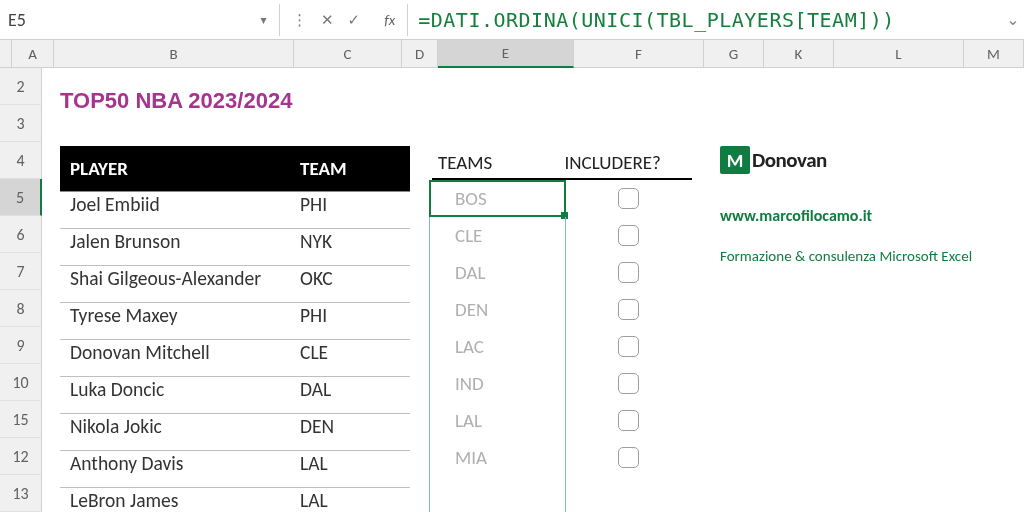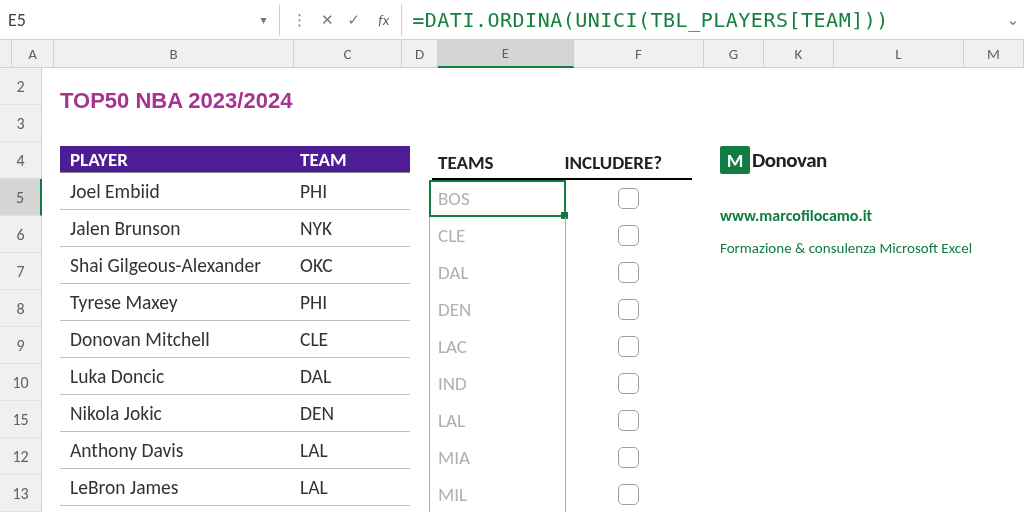--- a/index.html
+++ b/index.html
@@ -2,66 +2,66 @@
 <html><head>
 <meta charset="utf-8">
 <style>
 *{box-sizing:border-box;margin:0;padding:0;font-family:"Segoe UI",Calibri,sans-serif}
 body{background:#fff;overflow:hidden;width:1024px;height:512px}
 .fbar{display:flex;align-items:center;height:40px;border-bottom:1px solid #d0d0d0;background:#fff}
 .namebox{width:280px;height:32px;display:flex;align-items:center;padding:0 8px;border-right:1px solid #d0d0d0}
 .namebox input{border:none;outline:none;font-size:18px;width:100%;color:#444}
 .nbdrop{width:16px;text-align:center;color:#777;font-size:12px;margin-left:auto}
 .fxicons{display:flex;align-items:center;gap:14px;padding:0 12px;color:#777;font-size:15px}
-.fxlabel{font-style:italic;font-size:15px;color:#666;margin-left:4px}
+.fxlabel{font-style:italic;font-size:15px;color:#666;margin-left:10px}
 .fxinput{flex:1;display:flex;align-items:center;height:32px;border-left:1px solid #d0d0d0;padding-left:10px}
 .fxinput .formula{font-family:Consolas,monospace;font-size:20px;letter-spacing:.5px;color:#15803d}
 .fxhandle{width:22px;text-align:center;color:#888}
 
 .grid{position:relative;width:1024px;height:472px}
 .chead{display:flex;height:28px;background:#fff}
 .corner{width:42px;border-right:1px solid #d0d0d0;border-bottom:1px solid #d0d0d0;background:#f0f0f0}
 .ch{flex:0 0 auto;display:flex;align-items:center;justify-content:center;border-right:1px solid #d0d0d0;border-bottom:1px solid #d0d0d0;color:#616161;font-size:15px;background:#f0f0f0}
 .ch.active{background:#d5d5d5;border-bottom:2px solid #107c41}
 
 .rows{display:flex}
 .rhs{width:42px}
 .rh{height:37px;display:flex;align-items:center;justify-content:center;border-right:1px solid #d0d0d0;border-bottom:1px solid #e0e0e0;color:#616161;font-size:16px;background:#f0f0f0}
 .rh.active{background:#d5d5d5;border-right:2px solid #107c41}
 
 .sheet{position:relative;flex:1}
 .title{position:absolute;left:18px;top:20px;font-family:"Segoe UI",sans-serif;color:#a6338f;font-weight:700;font-size:22px}
 
 .ptable{position:absolute;left:18px;top:78px;width:350px}
-.pthead{display:flex;background:#4c1d95;color:#fff;font-weight:700;font-size:19px;height:27px;align-items:center;border-bottom:1px solid #888}
+.pthead{display:flex;background:#000000;color:#fff;font-weight:700;font-size:19px;height:46px;align-items:center;border-bottom:1px solid #888}
 .pthead .c1{width:240px;padding-left:10px}
 .pthead .c2{width:110px}
-.prow{display:flex;height:37px;align-items:center;font-size:19.5px;color:#333;border-bottom:1px solid #bfbfbf}
+.prow{display:flex;height:37px;font-size:19.5px;color:#333;border-bottom:1px solid #bfbfbf}
 .prow .c1{width:240px;padding-left:10px}
 .prow .c2{width:110px}
 
 .teamstbl{position:absolute;left:390px;top:78px;width:260px}
-.tthead{display:flex;font-weight:700;font-size:19px;height:34px;align-items:center;border-bottom:2px solid #000;color:#222}
+.tthead{display:flex;font-weight:400;font-size:19px;height:34px;align-items:center;border-bottom:2px solid #000;color:#222}
 .tthead .t1{width:135px;padding-left:6px}
 .tthead .t2{width:130px}
 .trow{display:flex;height:37px;align-items:center}
-.trow .t1{width:135px;padding-left:6px;color:#b0b0b0;font-size:19px}
+.trow .t1{width:135px;padding-left:23px;color:#b0b0b0;font-size:19px}
 .trow .t2{width:130px;display:flex;justify-content:center}
 .chk{width:21px;height:21px;border:1.5px solid #9e9e9e;border-radius:5px;background:#fff}
 
 .activecell{position:absolute;left:387px;top:112px;width:137px;height:37px;border:2px solid #107c41;pointer-events:none}
 .spill{position:absolute;left:387px;top:149px;width:137px;height:296px;border:1px solid #7fb8e0;border-top:none;pointer-events:none}
 .fillhandle{position:absolute;right:-4px;bottom:-4px;width:7px;height:7px;background:#107c41}
 
 .brand{position:absolute;left:678px;top:78px}
 .logo{display:flex;align-items:center;gap:2px}
 .logo .m{width:30px;height:28px;background:#107c41;color:#fff;font-weight:700;display:flex;align-items:center;justify-content:center;font-size:19px;border-radius:2px}
 .logo .t{font-weight:700;font-size:21px;color:#222;letter-spacing:-.5px}
 .url{margin-top:32px;color:#107c41;font-weight:700;font-size:16px}
-.tag{margin-top:14px;color:#107c41;font-size:15px}
+.tag{margin-top:22px;color:#107c41;font-size:15px}
 </style>
 </head>
 <body>
 
 <div class="fbar">
   <div class="namebox">
     <input value="E5" style="">
     <span class="nbdrop">▾</span>
   </div>
   <div class="fxicons">
@@ -200,26 +200,20 @@
               <div class="t2">
                 <div class="chk"></div>
               </div>
             </div>
             <div class="trow">
               <div class="t1">MIA</div>
               <div class="t2">
                 <div class="chk"></div>
               </div>
             </div>
-            <div class="trow">
-              <div class="t1">MIL</div>
-              <div class="t2">
-                <div class="chk"></div>
-              </div>
-            </div>
           </div>
       </div>
 
       <div class="activecell">
         <div class="fillhandle"></div>
       </div>
       <div class="spill"></div>
 
       <div class="brand">
         <div class="logo">

